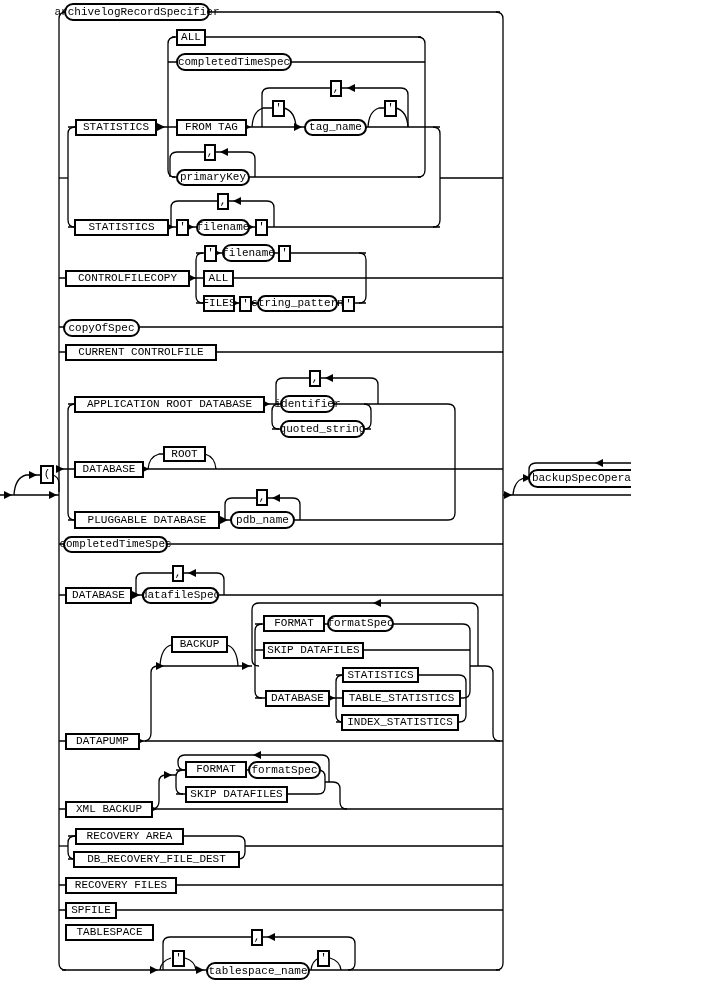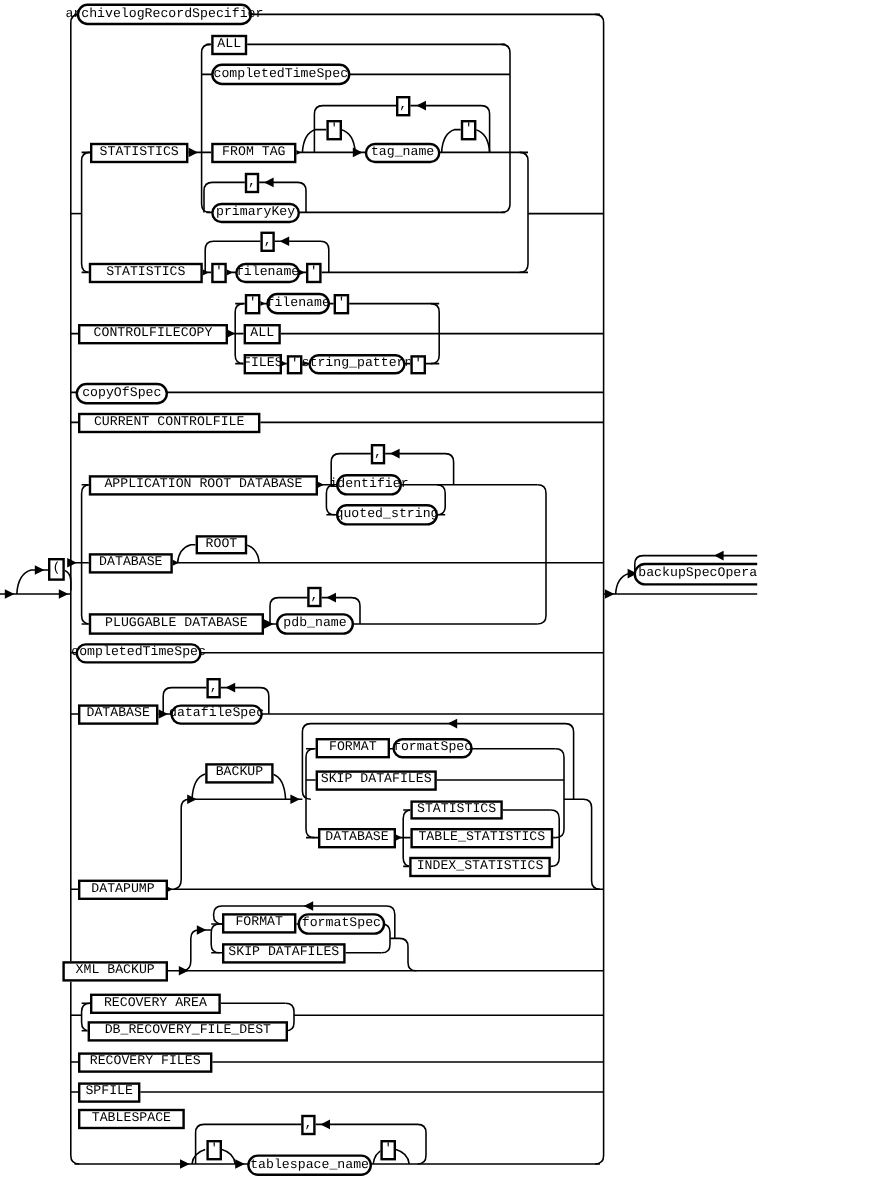--- a/index.html
+++ b/index.html
@@ -219,21 +219,21 @@
 <div class="node nt" style="left:327px;top:615px;width:67px;height:17px">formatSpec</div>
 <div class="node" style="left:263px;top:642px;width:101px;height:17px">SKIP DATAFILES</div>
 <div class="node" style="left:265px;top:690px;width:65px;height:17px">DATABASE</div>
 <div class="node" style="left:342px;top:667px;width:77px;height:16px">STATISTICS</div>
 <div class="node" style="left:342px;top:690px;width:119px;height:17px">TABLE_STATISTICS</div>
 <div class="node" style="left:341px;top:714px;width:118px;height:17px">INDEX_STATISTICS</div>
 <div class="node" style="left:65px;top:733px;width:75px;height:17px">DATAPUMP</div>
 <div class="node" style="left:185px;top:761px;width:62px;height:17px">FORMAT</div>
 <div class="node nt" style="left:248px;top:761px;width:73px;height:18px">formatSpec</div>
 <div class="node" style="left:185px;top:786px;width:103px;height:17px">SKIP DATAFILES</div>
-<div class="node" style="left:52px;top:801px;width:88px;height:17px">XML BACKUP</div>
+<div class="node" style="left:65px;top:801px;width:88px;height:17px">XML BACKUP</div>
 <div class="node" style="left:75px;top:828px;width:109px;height:17px">RECOVERY AREA</div>
 <div class="node" style="left:73px;top:851px;width:167px;height:17px">DB_RECOVERY_FILE_DEST</div>
 <div class="node" style="left:65px;top:877px;width:112px;height:17px">RECOVERY FILES</div>
 <div class="node" style="left:65px;top:902px;width:52px;height:17px">SPFILE</div>
 <div class="node" style="left:65px;top:924px;width:89px;height:17px">TABLESPACE</div>
 <div class="node lit q" style="left:172px;top:950px;width:13px;height:17px">'</div>
 <div class="node nt" style="left:206px;top:962px;width:104px;height:18px">tablespace_name</div>
 <div class="node lit q" style="left:317px;top:950px;width:13px;height:17px">'</div>
 <div class="node lit" style="left:251px;top:929px;width:12px;height:17px">,</div>
 <div class="node nt" style="left:528px;top:469px;width:120px;height:19px">backupSpecOperand</div>

